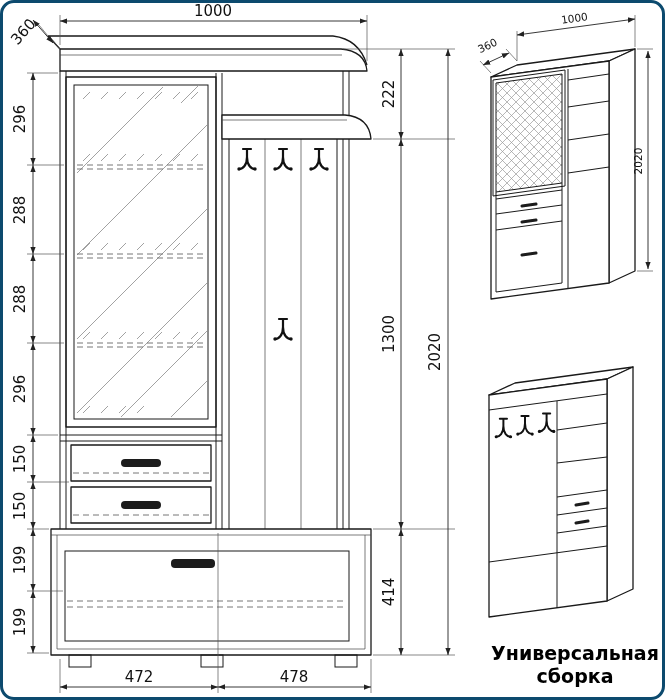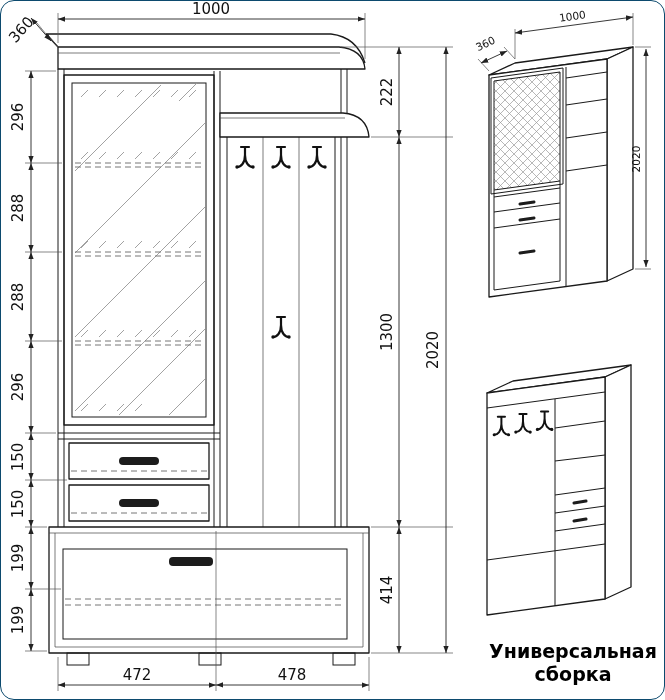--- a/index.html
+++ b/index.html
@@ -1,18 +1,18 @@
 <!DOCTYPE html>
 <html><head>
 <meta charset="utf-8">
 <style>
   html,body{margin:0;padding:0;background:#fff;}
   #stage{
     width:665px;height:700px;position:relative;background:#fff;
-    border:1px solid #0c4a6e;border-radius:14px;box-sizing:border-box;
+    border:3px solid #0c4a6e;border-radius:14px;box-sizing:border-box;
     font-family:"DejaVu Sans",sans-serif;overflow:hidden;
   }
   svg{display:block}
   .ln{stroke:#1a1a1a;stroke-width:1.3;fill:none;stroke-linejoin:round}
   .ln2{stroke:#1a1a1a;stroke-width:1;fill:none}
   .tn{stroke:#444;stroke-width:.7;fill:none}
   .wf{fill:#fff;stroke:#1a1a1a;stroke-width:1.3;stroke-linejoin:round}
   .dash{stroke:#666;stroke-width:.9;fill:none;stroke-dasharray:6 4}
   .h{stroke:#979797;stroke-width:.9;fill:none}
   .ext{stroke:#555;stroke-width:.7;fill:none}

